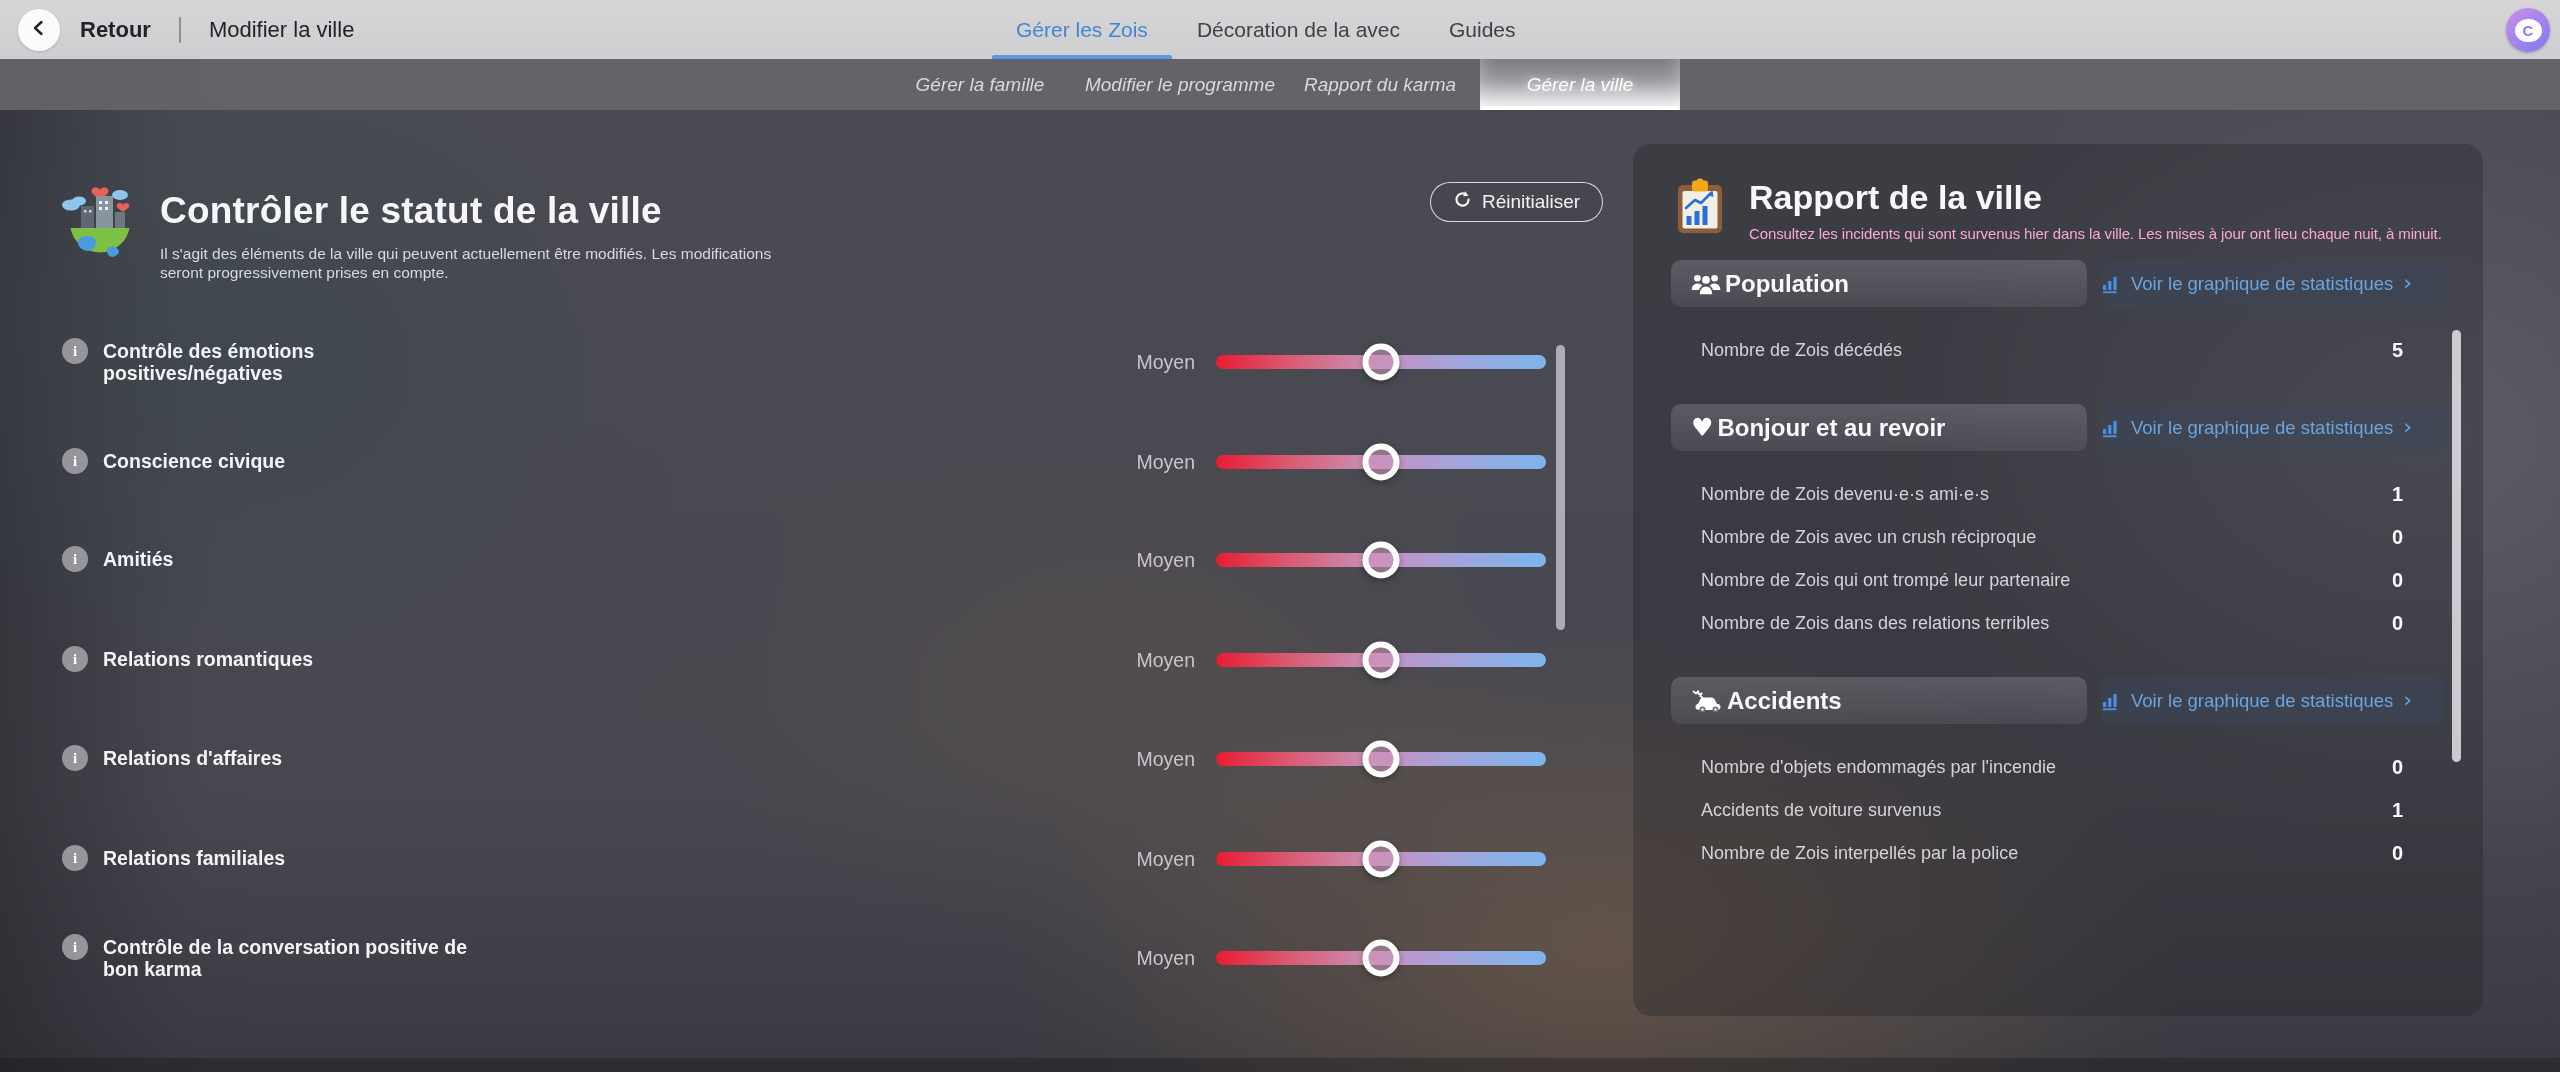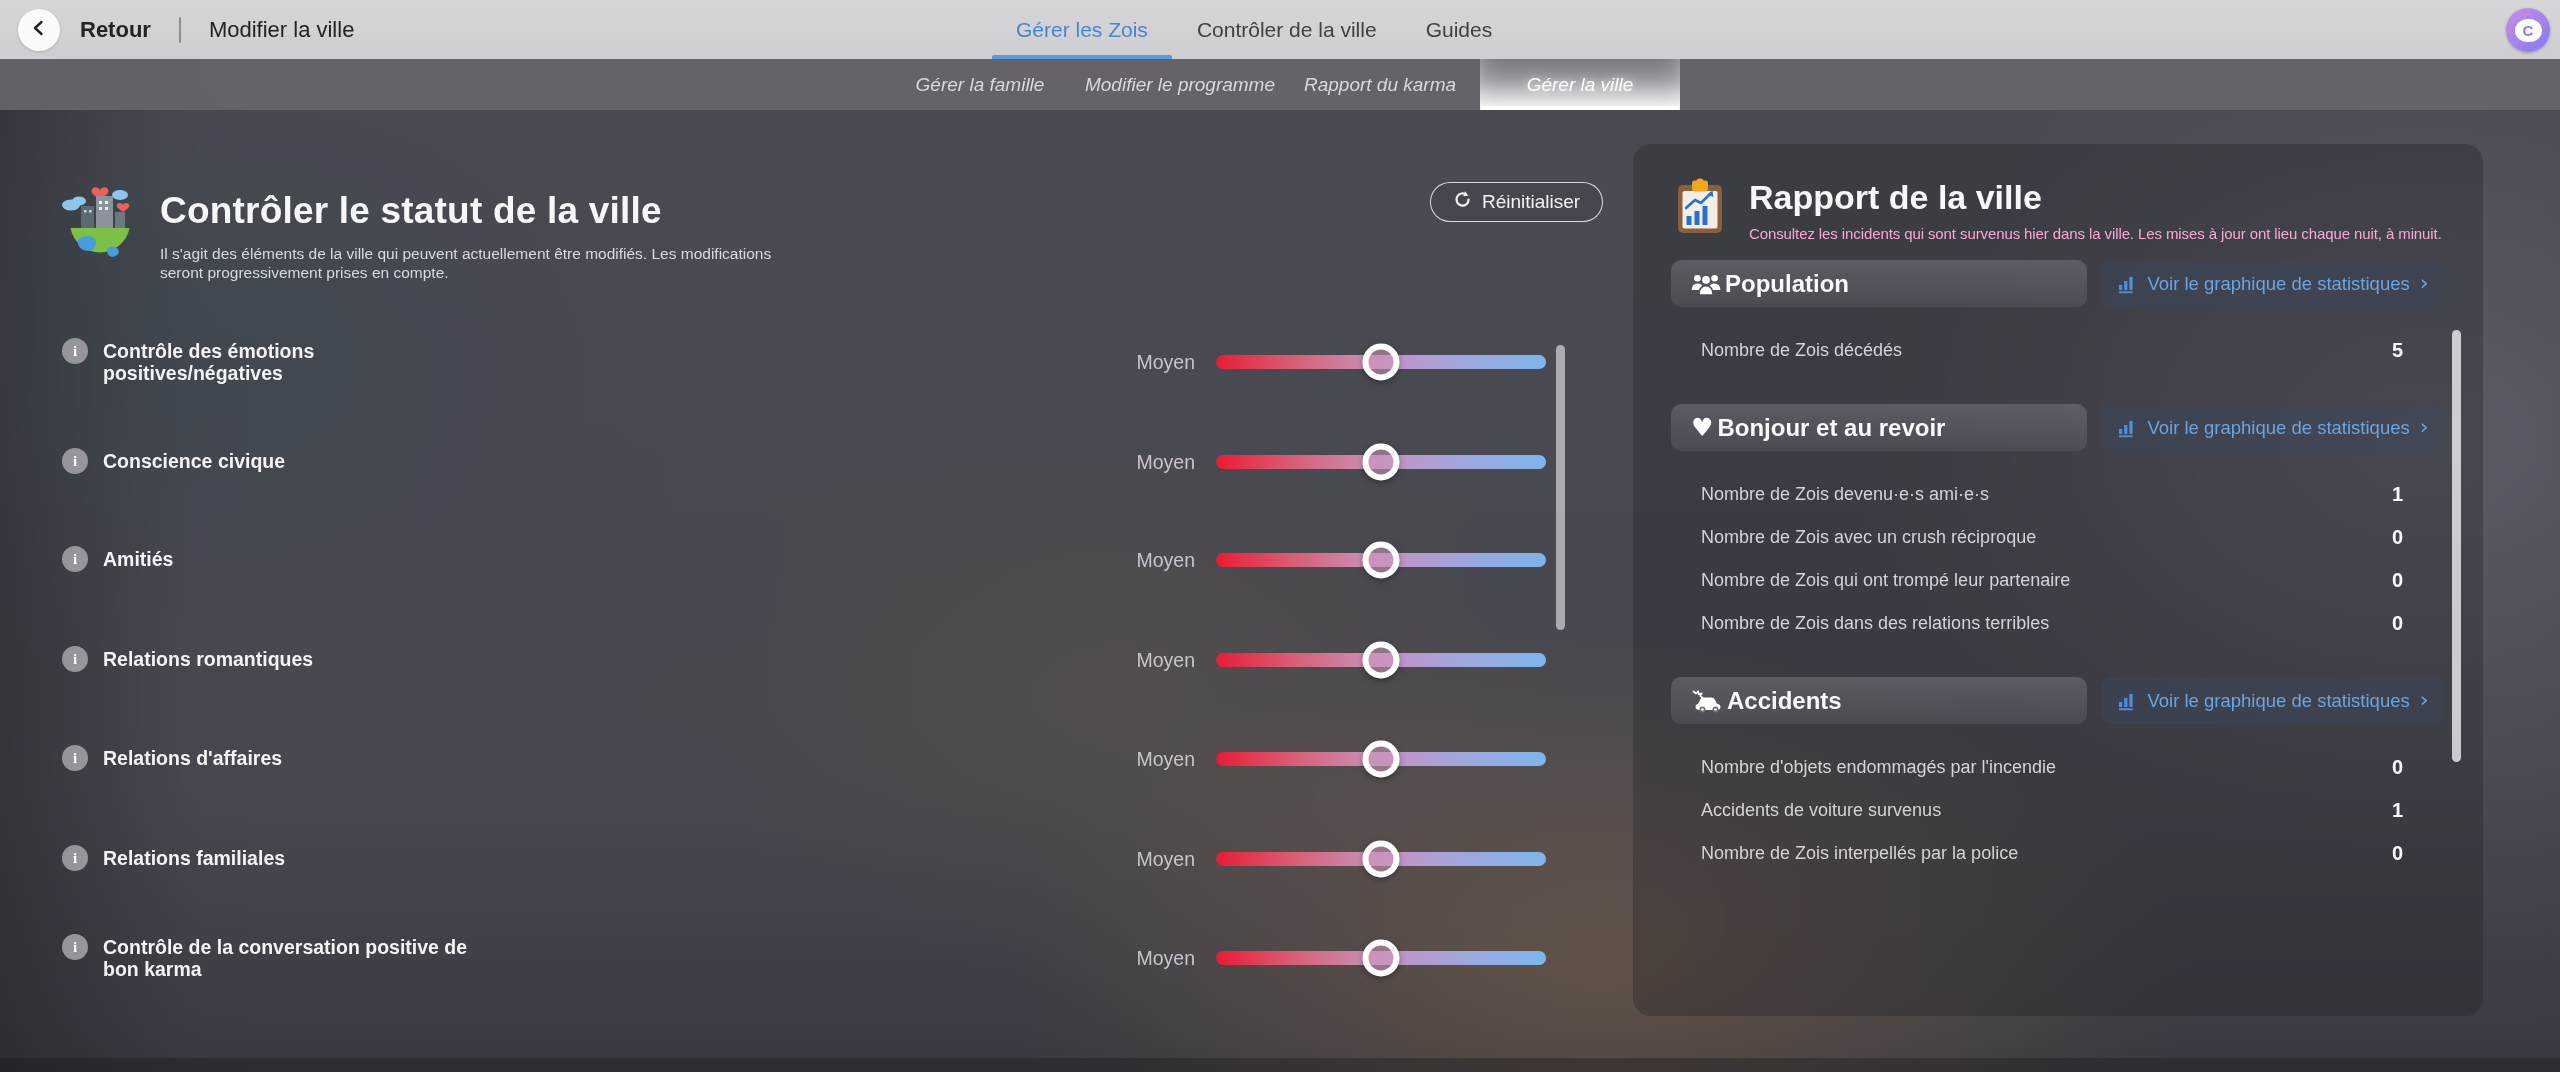--- a/index.html
+++ b/index.html
@@ -75,21 +75,21 @@
   .report-header { display:flex; gap:20px; margin-bottom:18px; }
   .clipboard-icon { width:58px; height:58px; flex:0 0 auto; }
   .report-title { font-size:34px; font-weight:700; color:#f8f8fa; }
   .report-sub { margin-top:8px; font-size:15px; color:#f9a8d4; letter-spacing:-.1px; }
 
   .section-row { display:flex; gap:14px; margin-top:30px; }
   .section-bar { flex:1; height:47px; border-radius:10px; display:flex; align-items:center; gap:4px; padding:0 20px;
     background:linear-gradient(180deg, rgba(138,135,144,.42), rgba(96,94,102,.42)); }
   .section-title { font-size:24px; font-weight:700; color:#fafafc; }
   .sec-glyph { font-size:25px; color:#ffffff; font-family:"DejaVu Sans", sans-serif; line-height:1; }
-  .stats-btn { width:344px; height:47px; border:none; border-radius:10px; background:rgba(58,70,92,.45); display:flex; align-items:center; justify-content:center; gap:10px; cursor:pointer; font-family:"Liberation Sans",sans-serif; }
+  .stats-btn { width:344px; height:47px; border:none; border-radius:10px; background:rgba(58,70,92,.45); display:flex; align-items:center; justify-content:flex-start; gap:10px; cursor:pointer; font-family:"Liberation Sans",sans-serif; }
   .stats-btn .lbl { font-size:18.5px; color:#6ba4de; }
   .stats-btn .chev { font-size:22px; color:#6ba4de; font-family:"DejaVu Sans",sans-serif; margin-top:-2px; }
 
   .rows { padding:22px 0 2px; }
   .stat-row { height:43px; display:flex; align-items:center; justify-content:space-between; }
   .stat-label { padding-left:30px; font-size:18px; color:#d4d3d9; }
   .stat-value { padding-right:42px; font-size:20px; font-weight:700; color:#fbfbfd; }
 
   .right-scrollbar { position:absolute; right:22px; top:186px; width:9px; height:432px; background:rgba(238,238,242,.8); border-radius:5px; cursor:pointer; }
 </style>
@@ -107,21 +107,21 @@
             <polyline points="11.5,3 5,9 11.5,15" fill="none" stroke="#222226" stroke-width="2.4" stroke-linecap="round" stroke-linejoin="round"></polyline>
           </svg>
       </span>
     </button>
     <span class="back-label">Retour</span>
     <span class="tb-divider"></span>
     <span class="page-title">Modifier la ville</span>
 
     <nav class="top-tabs">
       <div class="top-tab active">Gérer les Zois</div>
-      <div class="top-tab">Contrôler de la ville</div>
+      <div class="top-tab">Décoration de la avec</div>
       <div class="top-tab">Guides</div>
     </nav>
 
     <div class="avatar">
       <div class="bubble">
         <span>C</span>
       </div>
     </div>
   </header>
 

